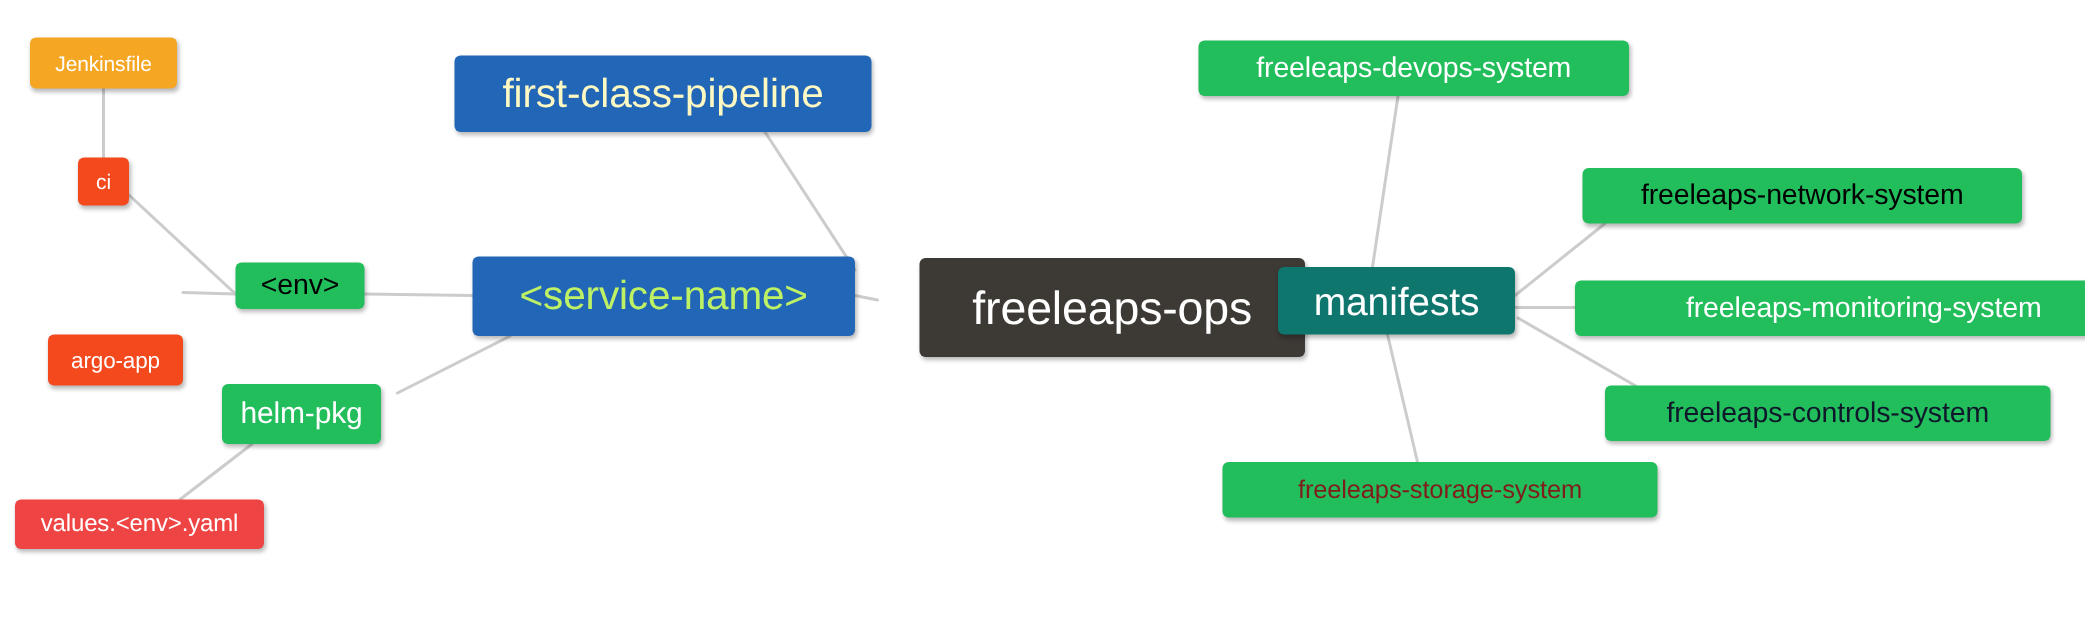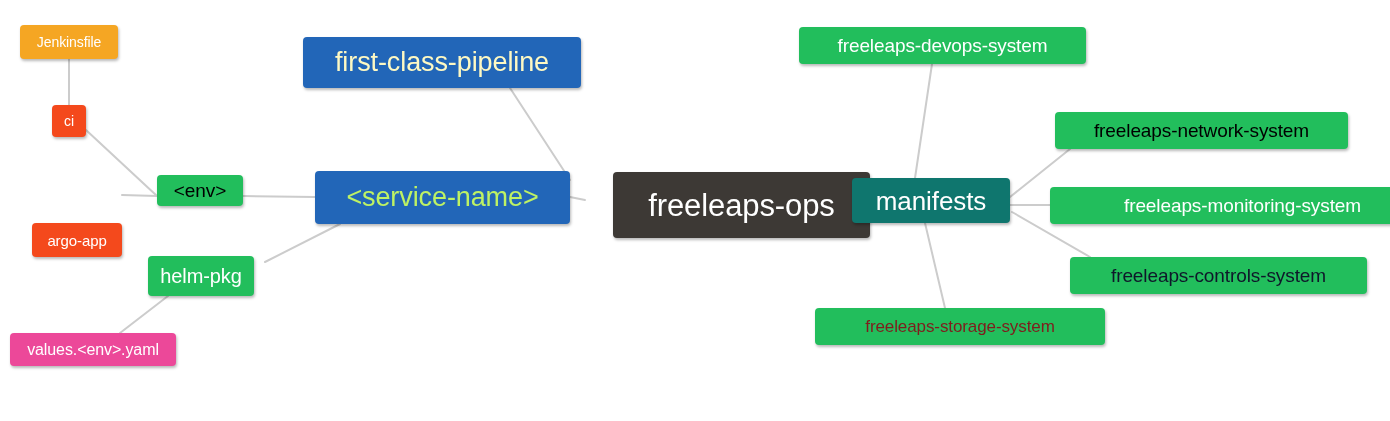--- a/index.html
+++ b/index.html
@@ -58,21 +58,21 @@
       <line x1="925" y1="223" x2="945" y2="308" stroke="#cccccc" stroke-width="2" stroke-linecap="round"></line>
     </svg>
   <div id="node-layer">
       <div class="node" style="left: 20px; top: 25px; width: 98px; height: 34px; background: rgb(245, 166, 35); font-size: 14px; color: rgb(255, 255, 255);">Jenkinsfile</div>
       <div class="node" style="left: 52px; top: 105px; width: 34px; height: 32px; background: rgb(244, 73, 28); font-size: 14px; color: rgb(255, 255, 255);">ci</div>
       <div class="node" style="left: 32px; top: 178px; width: 90px; height: 34px; background: rgb(244, 73, 28); font-size: 15px; color: rgb(255, 255, 255); margin-top: 45px;">argo-app</div>
       <div class="node" style="left: 157px; top: 175px; width: 86px; height: 31px; background: rgb(34, 190, 92); font-size: 19px; color: #000000;">&lt;env&gt;</div>
       <div class="node" style="left: 315px; top: 171px; width: 255px; height: 53px; background: rgb(34, 102, 184); font-size: 27px; color: #bef264;">&lt;service-name&gt;</div>
       <div class="node" style="left: 303px; top: 37px; width: 278px; height: 51px; background: rgb(34, 102, 184); font-size: 27px; color: #fef9c3;">first-class-pipeline</div>
       <div class="node" style="left: 148px; top: 256px; width: 106px; height: 40px; background: rgb(34, 190, 92); font-size: 20px; color: rgb(255, 255, 255);">helm-pkg</div>
-      <div class="node" style="left: 10px; top: 333px; width: 166px; height: 33px; background: #ec4899; font-size: 16px; color: rgb(255, 255, 255); text-align: center;">values.&lt;env&gt;.yaml</div>
+      <div class="node" style="left: 10px; top: 333px; width: 166px; height: 33px; background: #ef4444; font-size: 16px; color: rgb(255, 255, 255); text-align: center;">values.&lt;env&gt;.yaml</div>
       <div class="node" style="left: 585px; top: 172px; width: 257px; height: 66px; background: rgb(61, 57, 53); font-size: 31px; color: rgb(255, 255, 255); margin-left: 28px;">freeleaps-ops</div>
       <div class="node" style="left: 852px; top: 178px; width: 158px; height: 45px; background: #0f766e; font-size: 26px; color: rgb(255, 255, 255);">manifests</div>
       <div class="node" style="left: 799px; top: 27px; width: 287px; height: 37px; background: rgb(34, 190, 92); font-size: 19px; color: rgb(255, 255, 255); text-align: center;">freeleaps-devops-system</div>
       <div class="node" style="left: 1055px; top: 112px; width: 293px; height: 37px; background: rgb(34, 190, 92); font-size: 19px; color: #000000;">freeleaps-network-system</div>
       <div class="node" style="left: 1050px; top: 187px; width: 385px; height: 37px; background: rgb(34, 190, 92); font-size: 19px; color: rgb(255, 255, 255);">freeleaps-monitoring-system</div>
       <div class="node" style="left: 1058px; top: 257px; width: 297px; height: 37px; background: rgb(34, 190, 92); font-size: 19px; color: #0f172a; margin-left: 12px;">freeleaps-controls-system</div>
       <div class="node" style="left: 815px; top: 308px; width: 290px; height: 37px; background: rgb(34, 190, 92); font-size: 17px; color: #7f1d1d;">freeleaps-storage-system</div>
     </div>
 </div>
 

